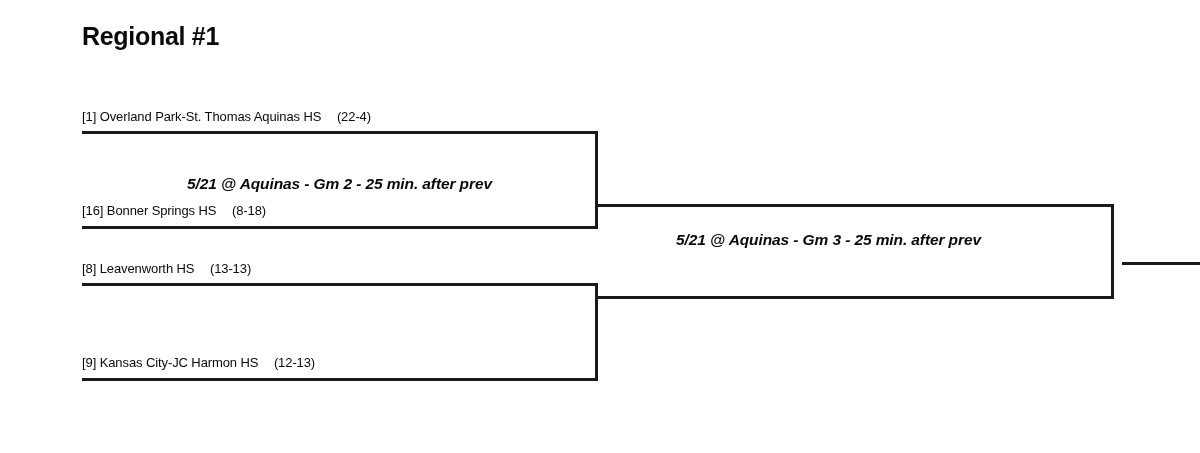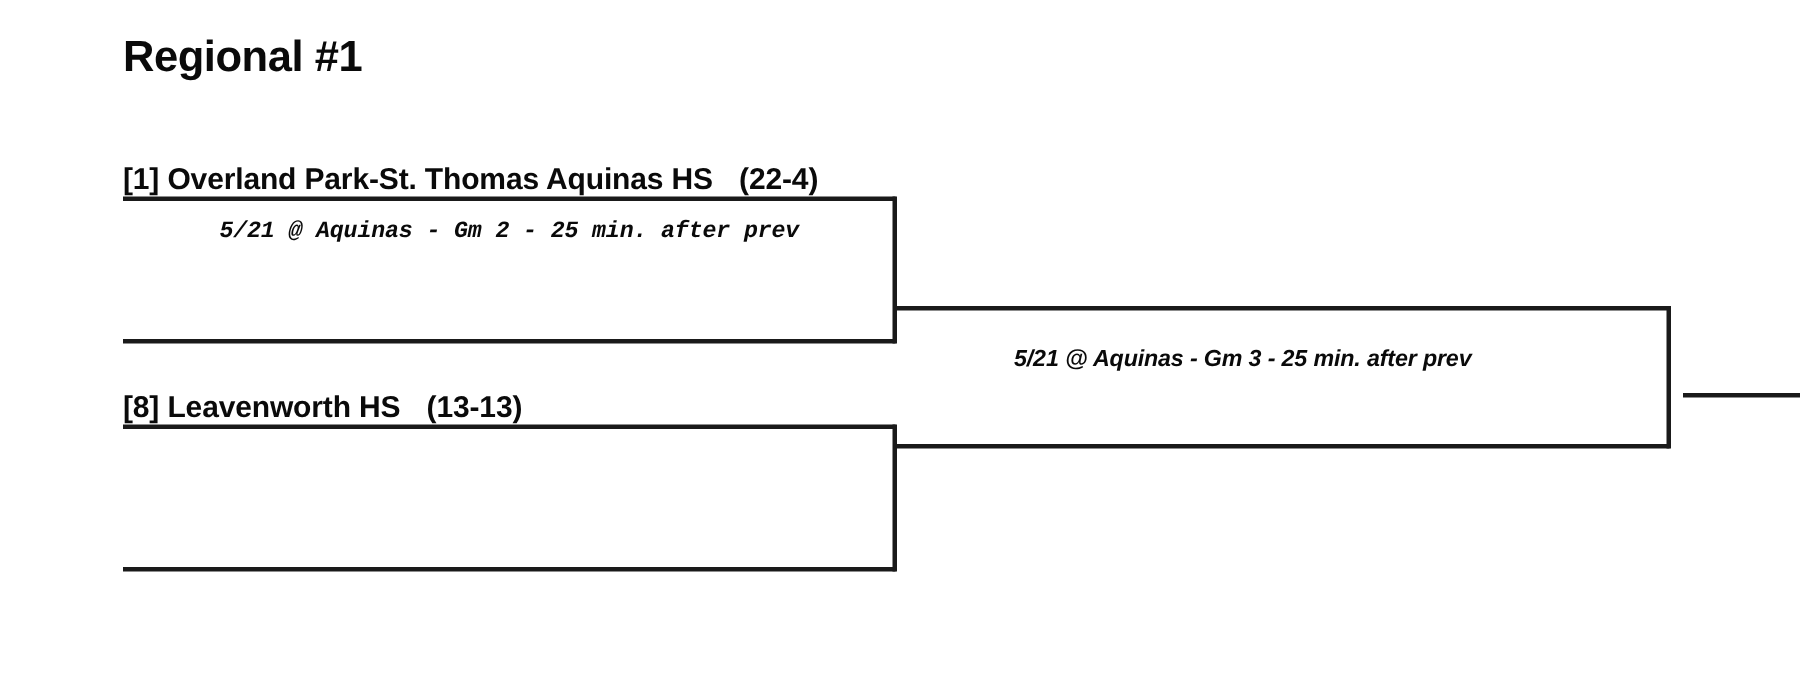--- a/index.html
+++ b/index.html
@@ -20,32 +20,32 @@
   #bracket-root {
     position: absolute;
     inset: 0;
   }
 
   
   .page-title {
     position: absolute;
     left: 82px;
     top: 24px;
-    font-size: 29px;
+    font-size: 25px;
     font-weight: bold;
     letter-spacing: -0.3px;
     line-height: 1;
     white-space: nowrap;
   }
 
   
   .team {
     position: absolute;
-    font-size: 20px;
-    font-weight: bold;
+    font-size: 13px;
+    font-weight: normal;
     line-height: 1;
     white-space: nowrap;
     letter-spacing: -0.1px;
   }
   .team .seed { }
   .team .team-name { }
   .team .record {
     padding-left: 12px;
   }
 
@@ -79,34 +79,44 @@
 <div id="bracket-root">
 
   <div class="page-title">Regional #1</div>
 
   <div class="team" style="left:82px; top:110px;">
     <span class="seed">[1]</span>
     <span class="team-name">Overland Park-St. Thomas Aquinas HS</span>
     <span class="record">(22-4)</span>
   </div>
 
-  <div class="game-info" style="left:82px; top:147px; width:515px;font-family:Liberation Mono, monospace;">5/21 @ Aquinas - Gm 2 - 25 min. after prev</div>
+  <div class="game-info" style="left:82px; top:176px; width:515px;">5/21 @ Aquinas - Gm 2 - 25 min. after prev</div>
 
+  <div class="team" style="left:82px; top:204px;">
+    <span class="seed">[16]</span>
+    <span class="team-name">Bonner Springs HS</span>
+    <span class="record">(8-18)</span>
+  </div>
 
   <div class="hline" style="left:82px; top:131px; width:515px;"></div>
   <div class="hline" style="left:82px; top:226px; width:515px;"></div>
   <div class="vline" style="left:595px; top:131px; height:98px;"></div>
 
   <div class="team" style="left:82px; top:262px;text-align:right;">
     <span class="seed">[8]</span>
     <span class="team-name">Leavenworth HS</span>
     <span class="record">(13-13)</span>
   </div>
 
 
+  <div class="team" style="left:82px; top:356px;">
+    <span class="seed">[9]</span>
+    <span class="team-name">Kansas City-JC Harmon HS</span>
+    <span class="record">(12-13)</span>
+  </div>
 
   <div class="hline" style="left:82px; top:283px; width:515px;"></div>
   <div class="hline" style="left:82px; top:378px; width:515px;"></div>
   <div class="vline" style="left:595px; top:283px; height:98px;"></div>
 
   <div class="game-info" style="left:572px; top:232px; width:513px;">5/21 @ Aquinas - Gm 3 - 25 min. after prev</div>
 
   <div class="team" style="left:606px; top:182px;">
     <span class="seed"></span>
     <span class="team-name"></span>

